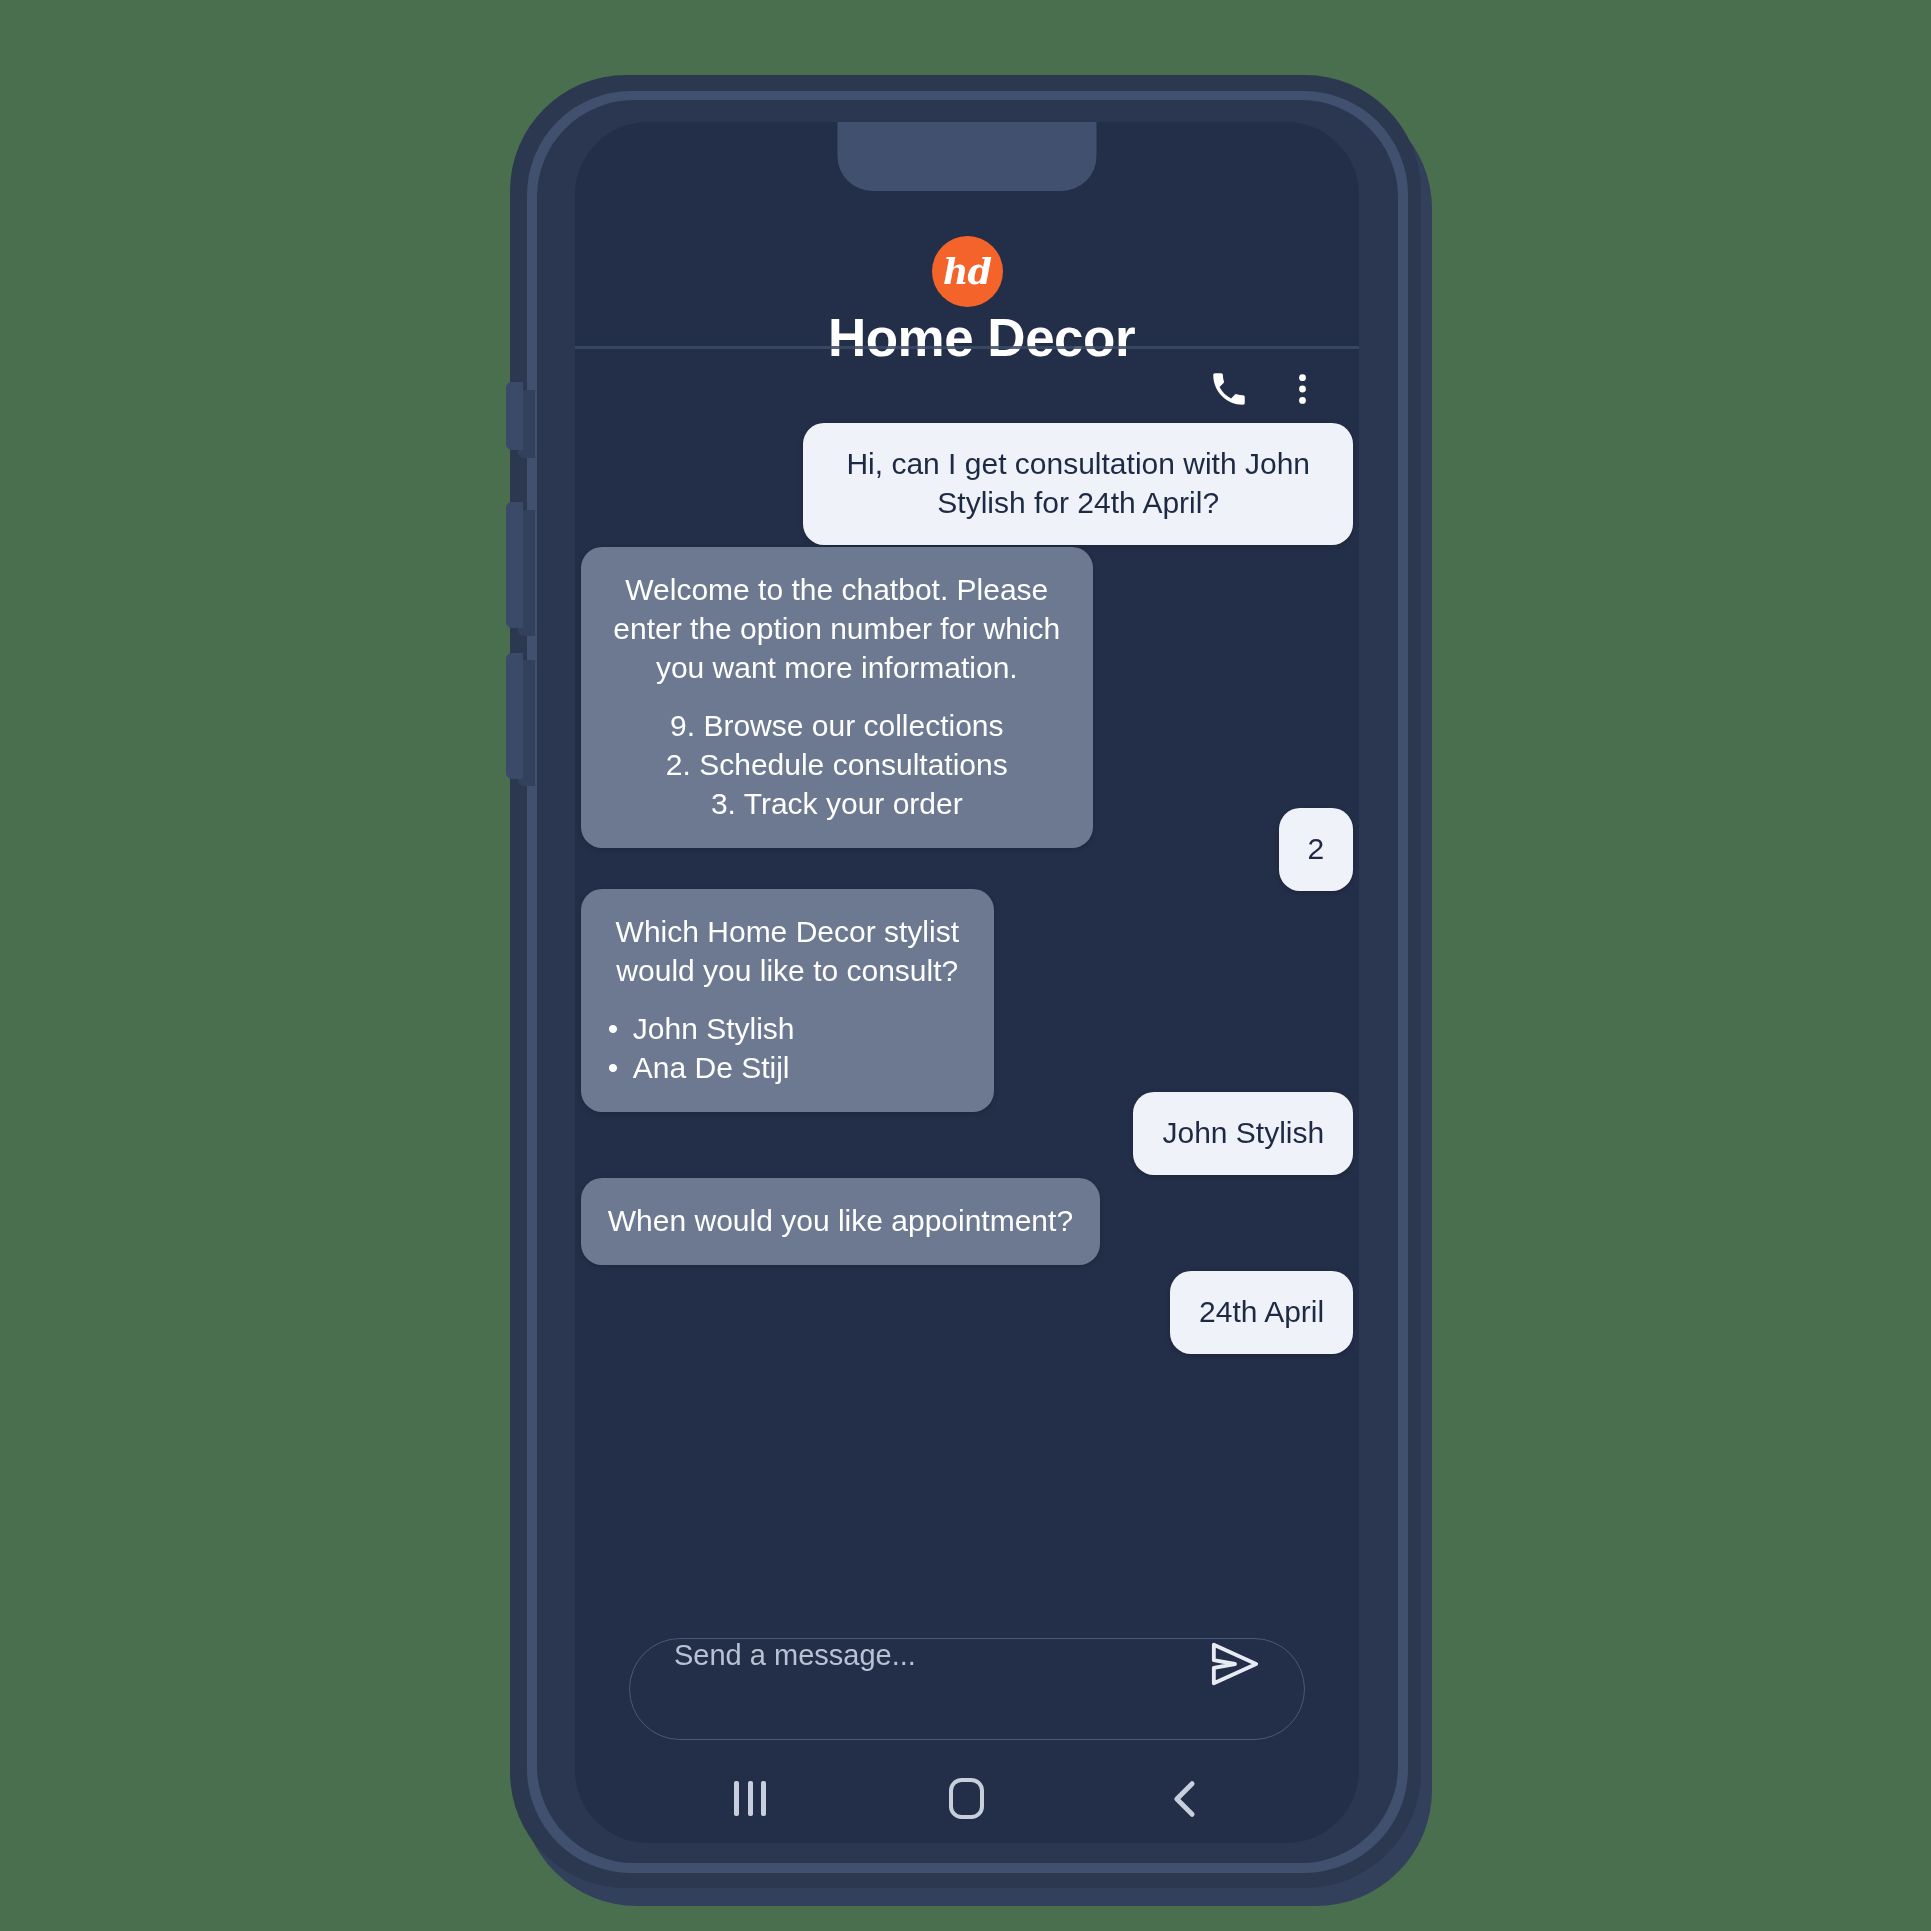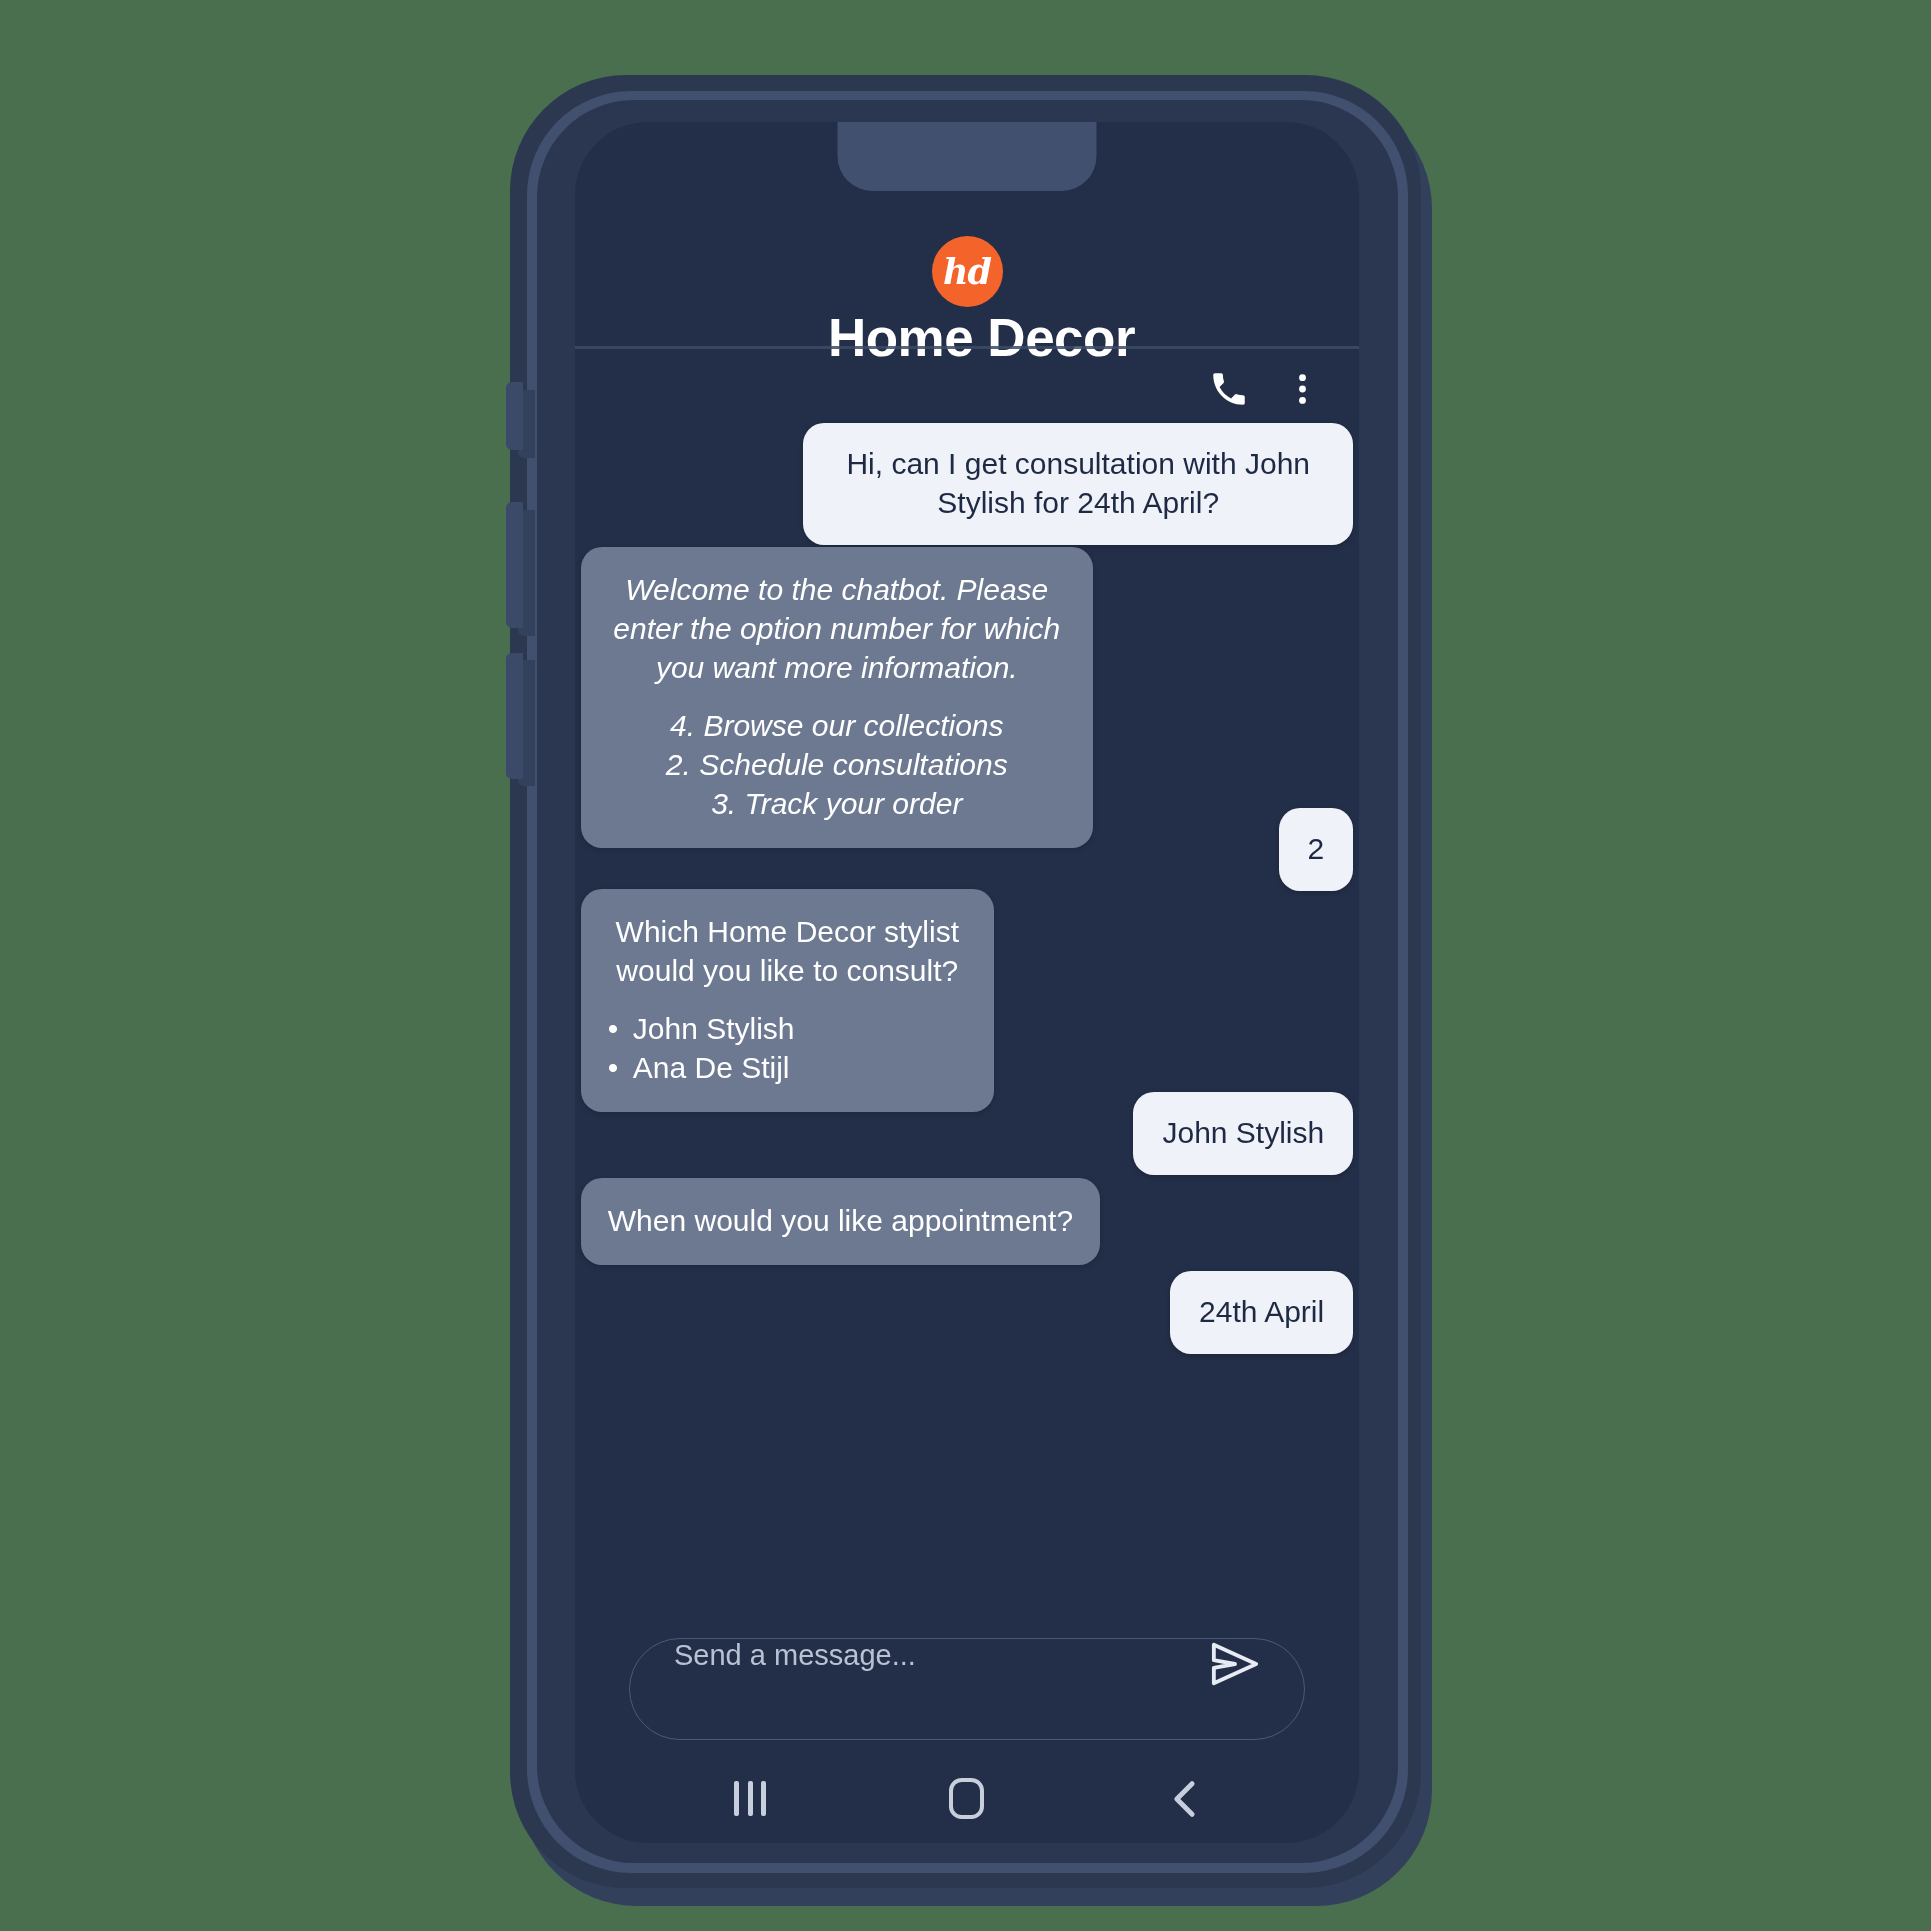--- a/index.html
+++ b/index.html
@@ -209,21 +209,21 @@
   
   #row-m1 { top: 73px;  }
   #row-m2 { top: 197px; }
   #row-m3 { top: 458px; }
   #row-m4 { top: 539px; }
   #row-m5 { top: 742px; }
   #row-m6 { top: 828px; }
   #row-m7 { top: 921px; }
 
   #row-m1 .bubble { max-width: 550px; }
-  #row-m2 .bubble { max-width: 512px; font-style: italic; }
+  #row-m2 .bubble { max-width: 512px; }
   #row-m4 .bubble { max-width: 413px; }
 
   
   .input-bar {
     position: absolute;
     left: 54px;
     top: 1516px;
     width: 676px;
     height: 102px;
     border: 1.9px solid #4b5a78;
@@ -327,21 +327,21 @@
       <div class="msg-row right" id="row-m1">
         <div class="bubble user">
           <p>Hi, can I get consultation with John Stylish for 24th April?</p>
         </div>
       </div>
 
       <div class="msg-row left" id="row-m2">
         <div class="bubble bot">
           <p>Welcome to the chatbot. Please enter the option number for which you want more information.</p>
           <div class="gap"></div>
-          <p class="opt">4. Browse our collections</p>
+          <p class="opt">9. Browse our collections</p>
           <p class="opt">2. Schedule consultations</p>
           <p class="opt">3. Track your order</p>
         </div>
       </div>
 
       <div class="msg-row right" id="row-m3">
         <div class="bubble user">
           <p>2</p>
         </div>
       </div>

